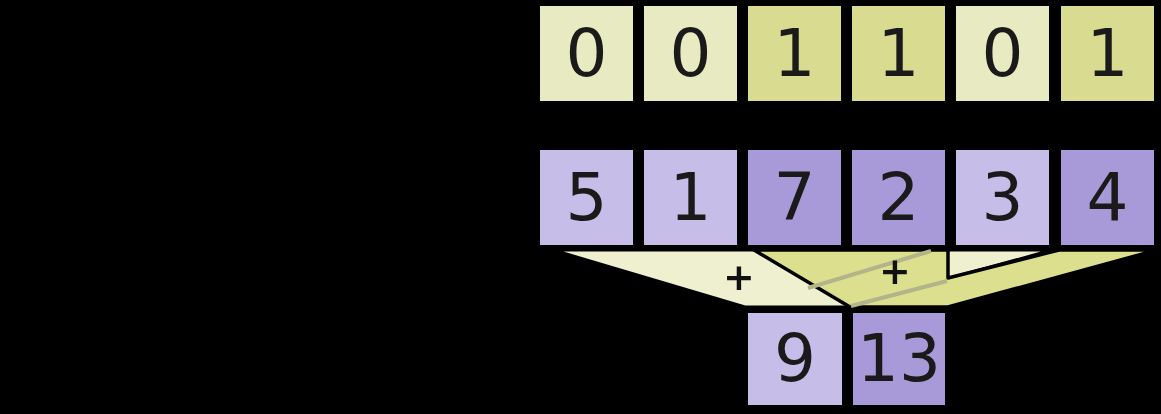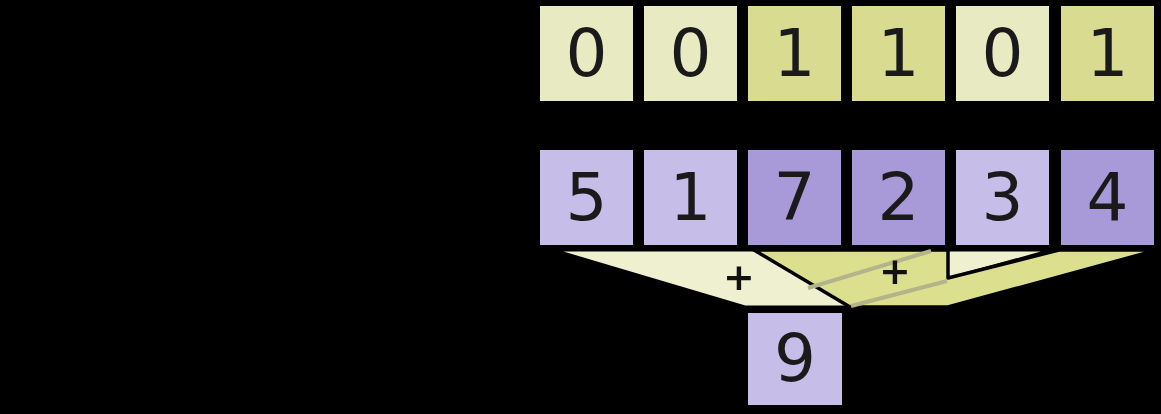--- a/index.html
+++ b/index.html
@@ -72,14 +72,15 @@
     <polygon points="754,250 948,250 948,278 1059,250 1157,250 948,307 850,307" fill="#dce08e" stroke="#000000" stroke-width="3.5" stroke-linejoin="round"></polygon>
 
     <line x1="931" y1="251" x2="808" y2="288" stroke="#b2b489" stroke-width="4"></line>
     <line x1="947" y1="281" x2="851" y2="306" stroke="#b2b489" stroke-width="4"></line>
 
     <text x="739" y="290" text-anchor="middle" font-family="DejaVu Sans, sans-serif" font-size="38" font-weight="bold" fill="#111111">+</text>
     <text x="895" y="284" text-anchor="middle" font-family="DejaVu Sans, sans-serif" font-size="38" font-weight="bold" fill="#111111">+</text>
   </svg>
 
   <div class="cell r-res res-left purple-pale">9</div>
+  <div class="cell r-res res-right purple-dark">13</div>
 
 </div>
 
 </body></html>

